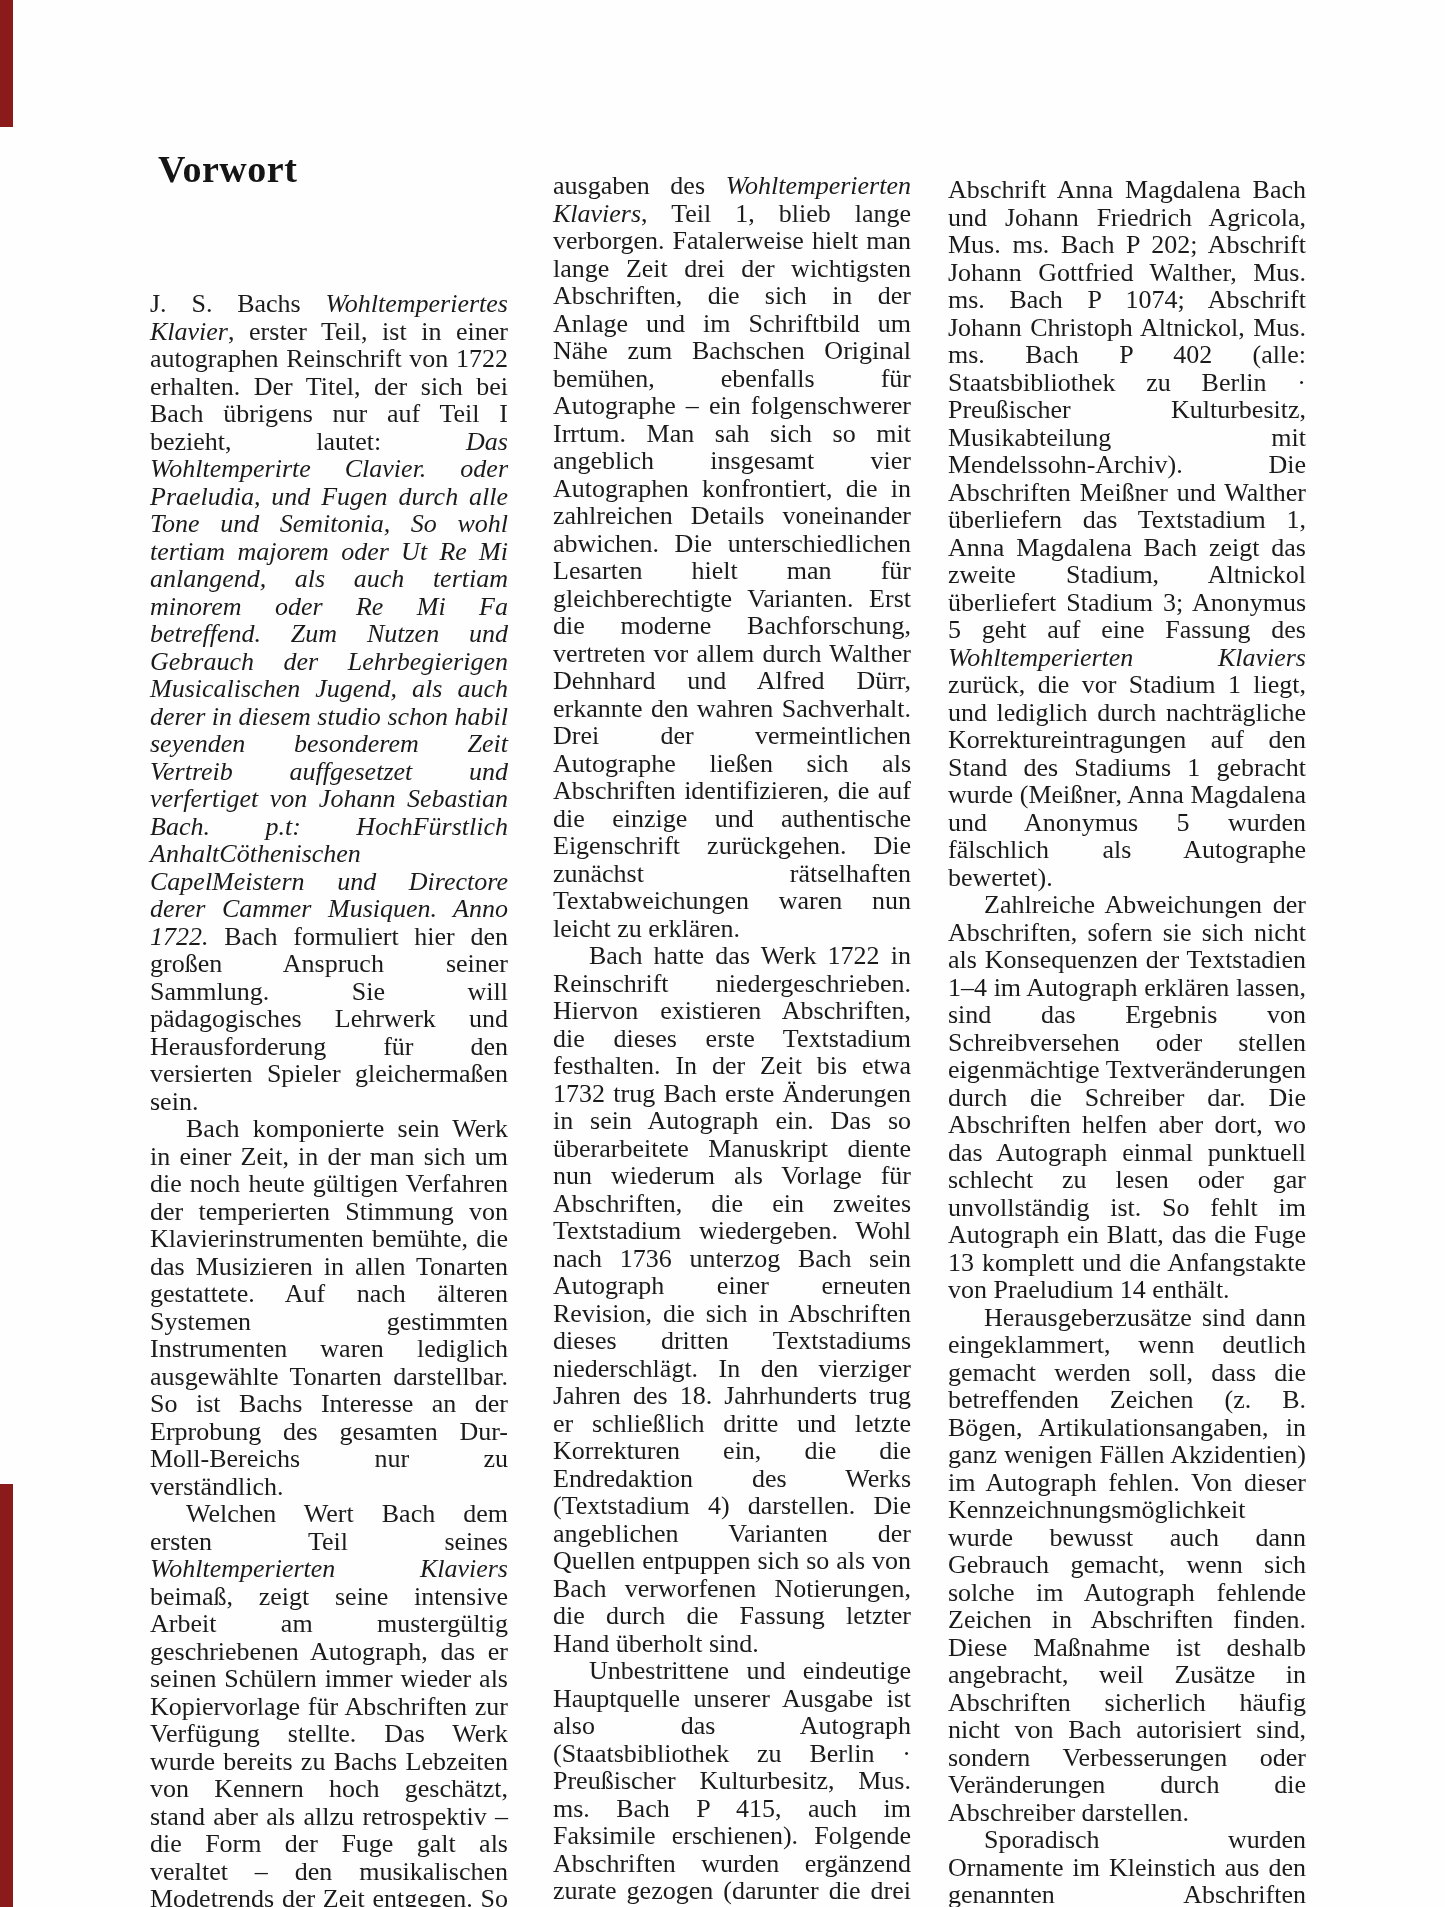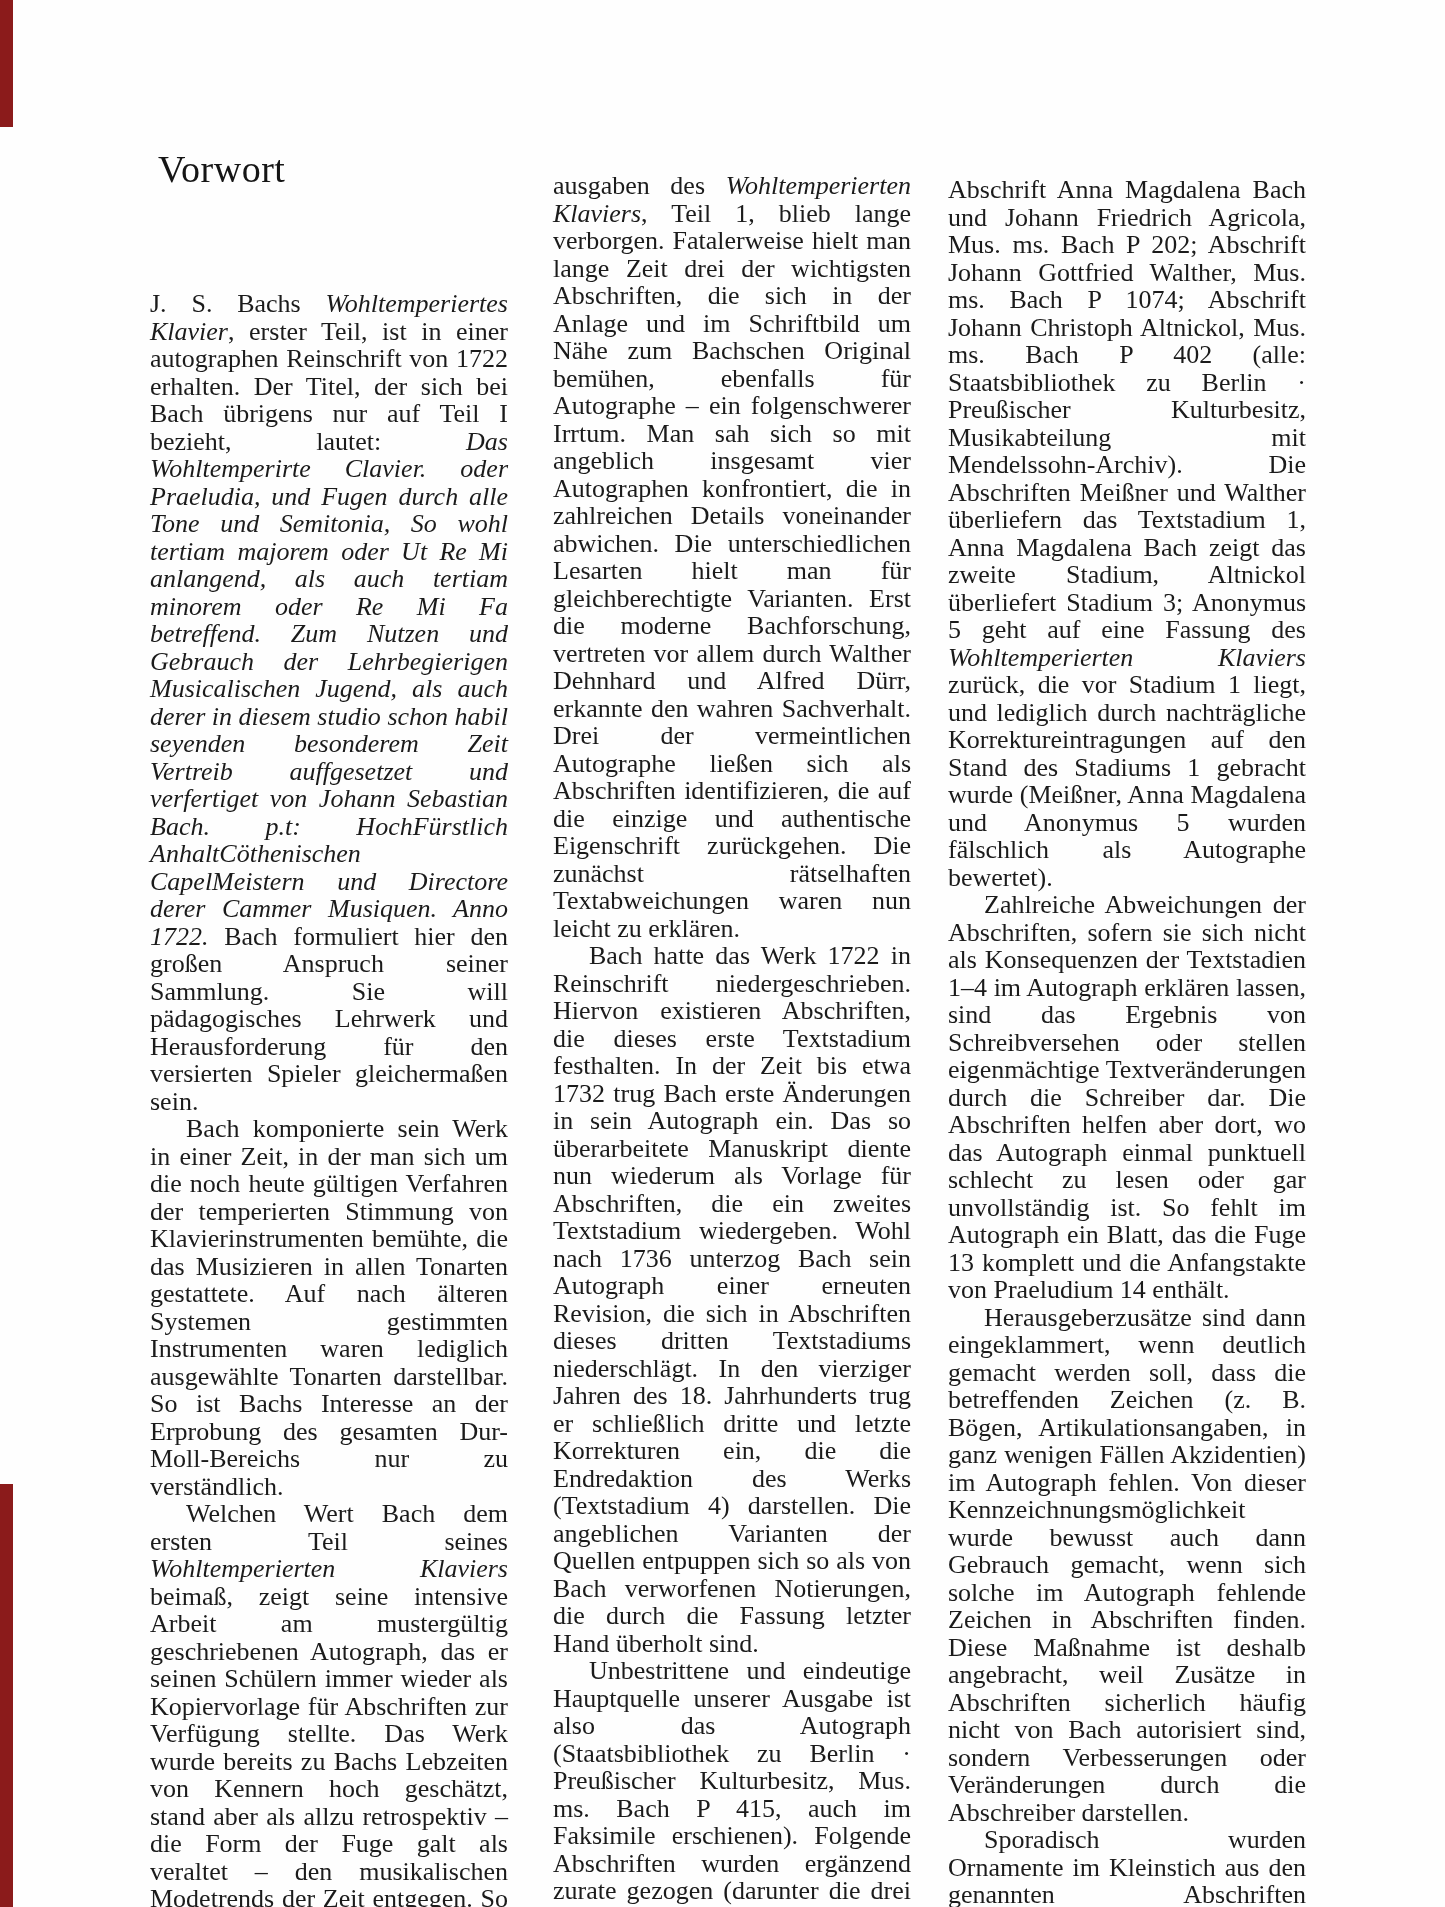--- a/index.html
+++ b/index.html
@@ -25,21 +25,21 @@
   .spine.bottom { top: 1484px; height: 423px; }
 
   .page-title {
     position: absolute;
     left: 158px;
     top: 150px;
     font-size: 38px;
     line-height: 1;
     letter-spacing: 0.5px;
     color: #151515;
-    font-weight: normal;
+    font-weight: bold;
     margin: 0;
   }
   .col {
     position: absolute;
     width: 358px;
     font-size: 26px;
     line-height: 27.5px;
     text-align: justify;
     hyphens: auto;
     -webkit-hyphens: auto;

